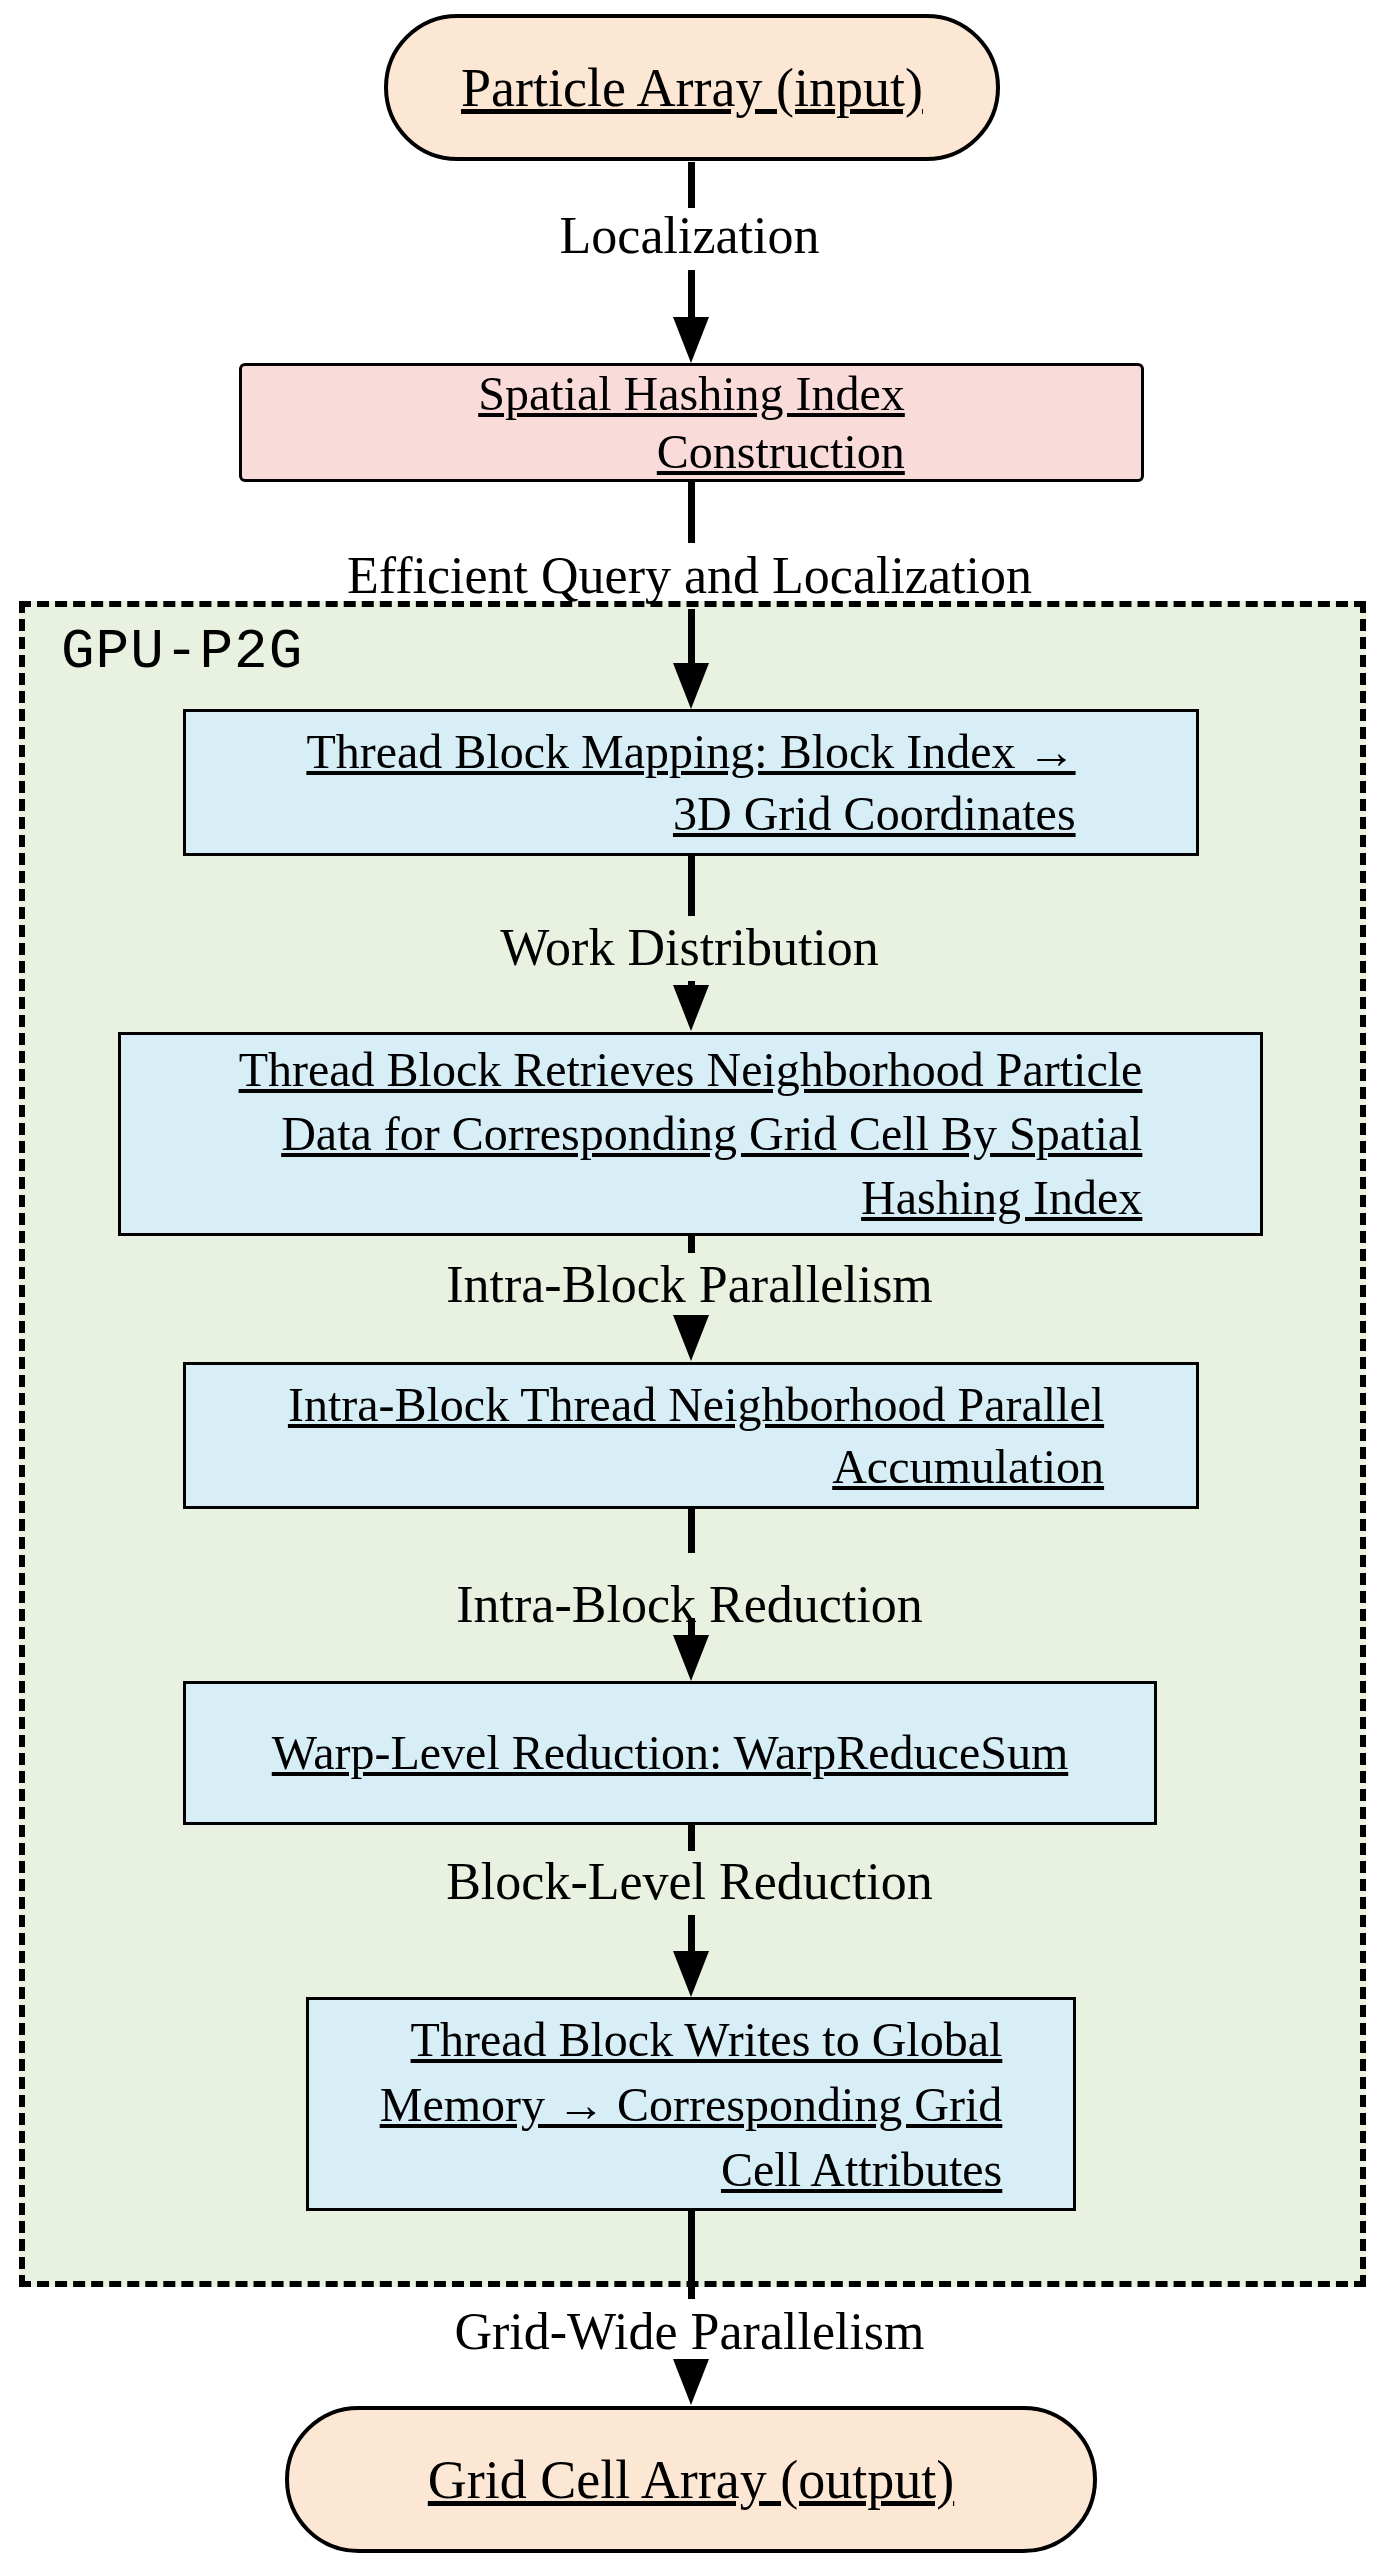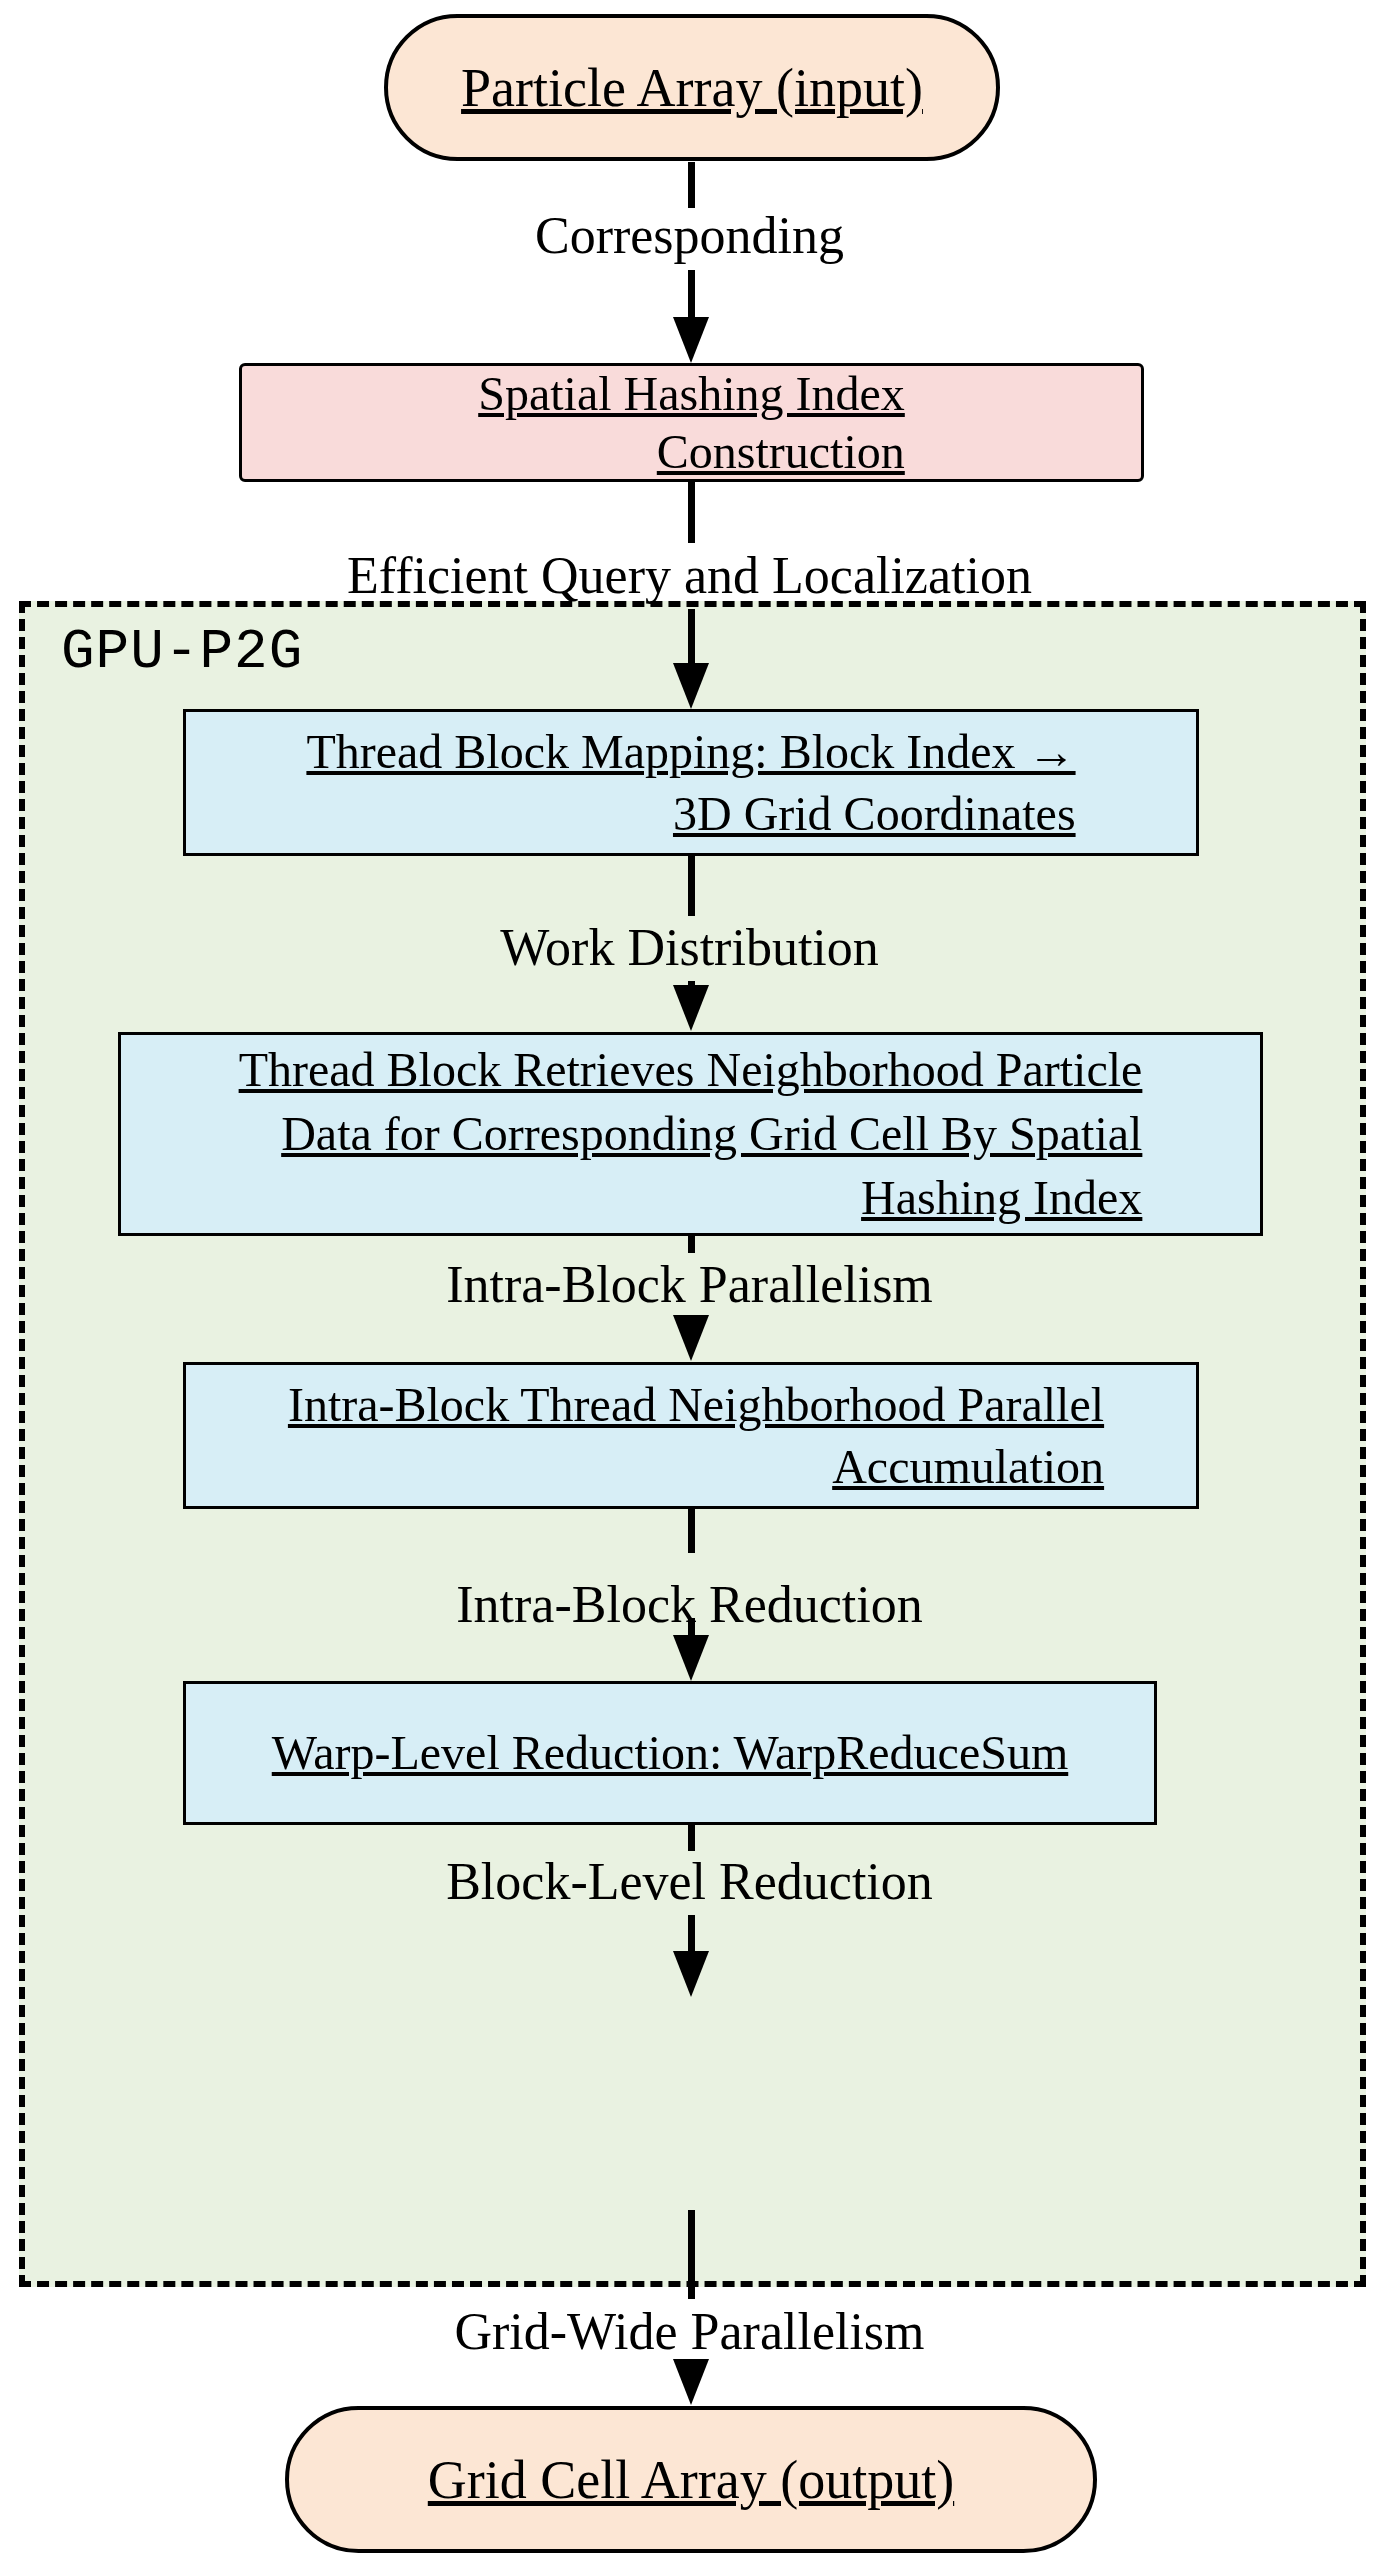--- a/index.html
+++ b/index.html
@@ -87,21 +87,21 @@
 
 <div id="canvas">
 
   <div class="gpu-container"></div>
   <div class="gpu-label">GPU-P2G</div>
 
   <div class="node terminal" style="left:384px;top:14.4px;width:616px;height:147px;">Particle Array (input)</div>
 
   <div>
     <div class="vline" style="top:162px;height:46px;"></div>
-    <div class="edge-label" style="top:205px;">Corresponding</div>
+    <div class="edge-label" style="top:205px;">Localization</div>
     <div class="vline" style="top:270px;height:48px;"></div>
     <div class="arrowhead" style="top:317px;"></div>
   </div>
 
   <div class="node process" style="left:239px;top:363px;width:905px;height:119px;border-radius:6px;">Spatial Hashing Index
 Construction</div>
 
   <div>
     <div class="vline" style="top:482px;height:61px;"></div>
     <div class="edge-label" style="top:545px;">Efficient Query and Localization</div>
@@ -141,20 +141,23 @@
 
   <div class="node gpustep" style="left:183px;top:1681px;width:974px;height:144px;line-height:60px;">Warp-Level Reduction: WarpReduceSum</div>
 
   <div>
     <div class="vline" style="top:1825px;height:26px;"></div>
     <div class="edge-label" style="top:1851px;">Block-Level Reduction</div>
     <div class="vline" style="top:1915px;height:38px;"></div>
     <div class="arrowhead" style="top:1951px;"></div>
   </div>
 
+  <div class="node gpustep" style="left:306px;top:1997px;width:770px;height:214px;line-height:65px;">Thread Block Writes to Global
+Memory → Corresponding Grid
+Cell Attributes</div>
 
   <div>
     <div class="vline" style="top:2210px;height:89px;"></div>
     <div class="edge-label" style="top:2301px;">Grid-Wide Parallelism</div>
     <div class="arrowhead" style="top:2359px;"></div>
   </div>
 
   <div class="node terminal" style="left:285px;top:2406px;width:812px;height:147px;">Grid Cell Array (output)</div>
 
 </div>

